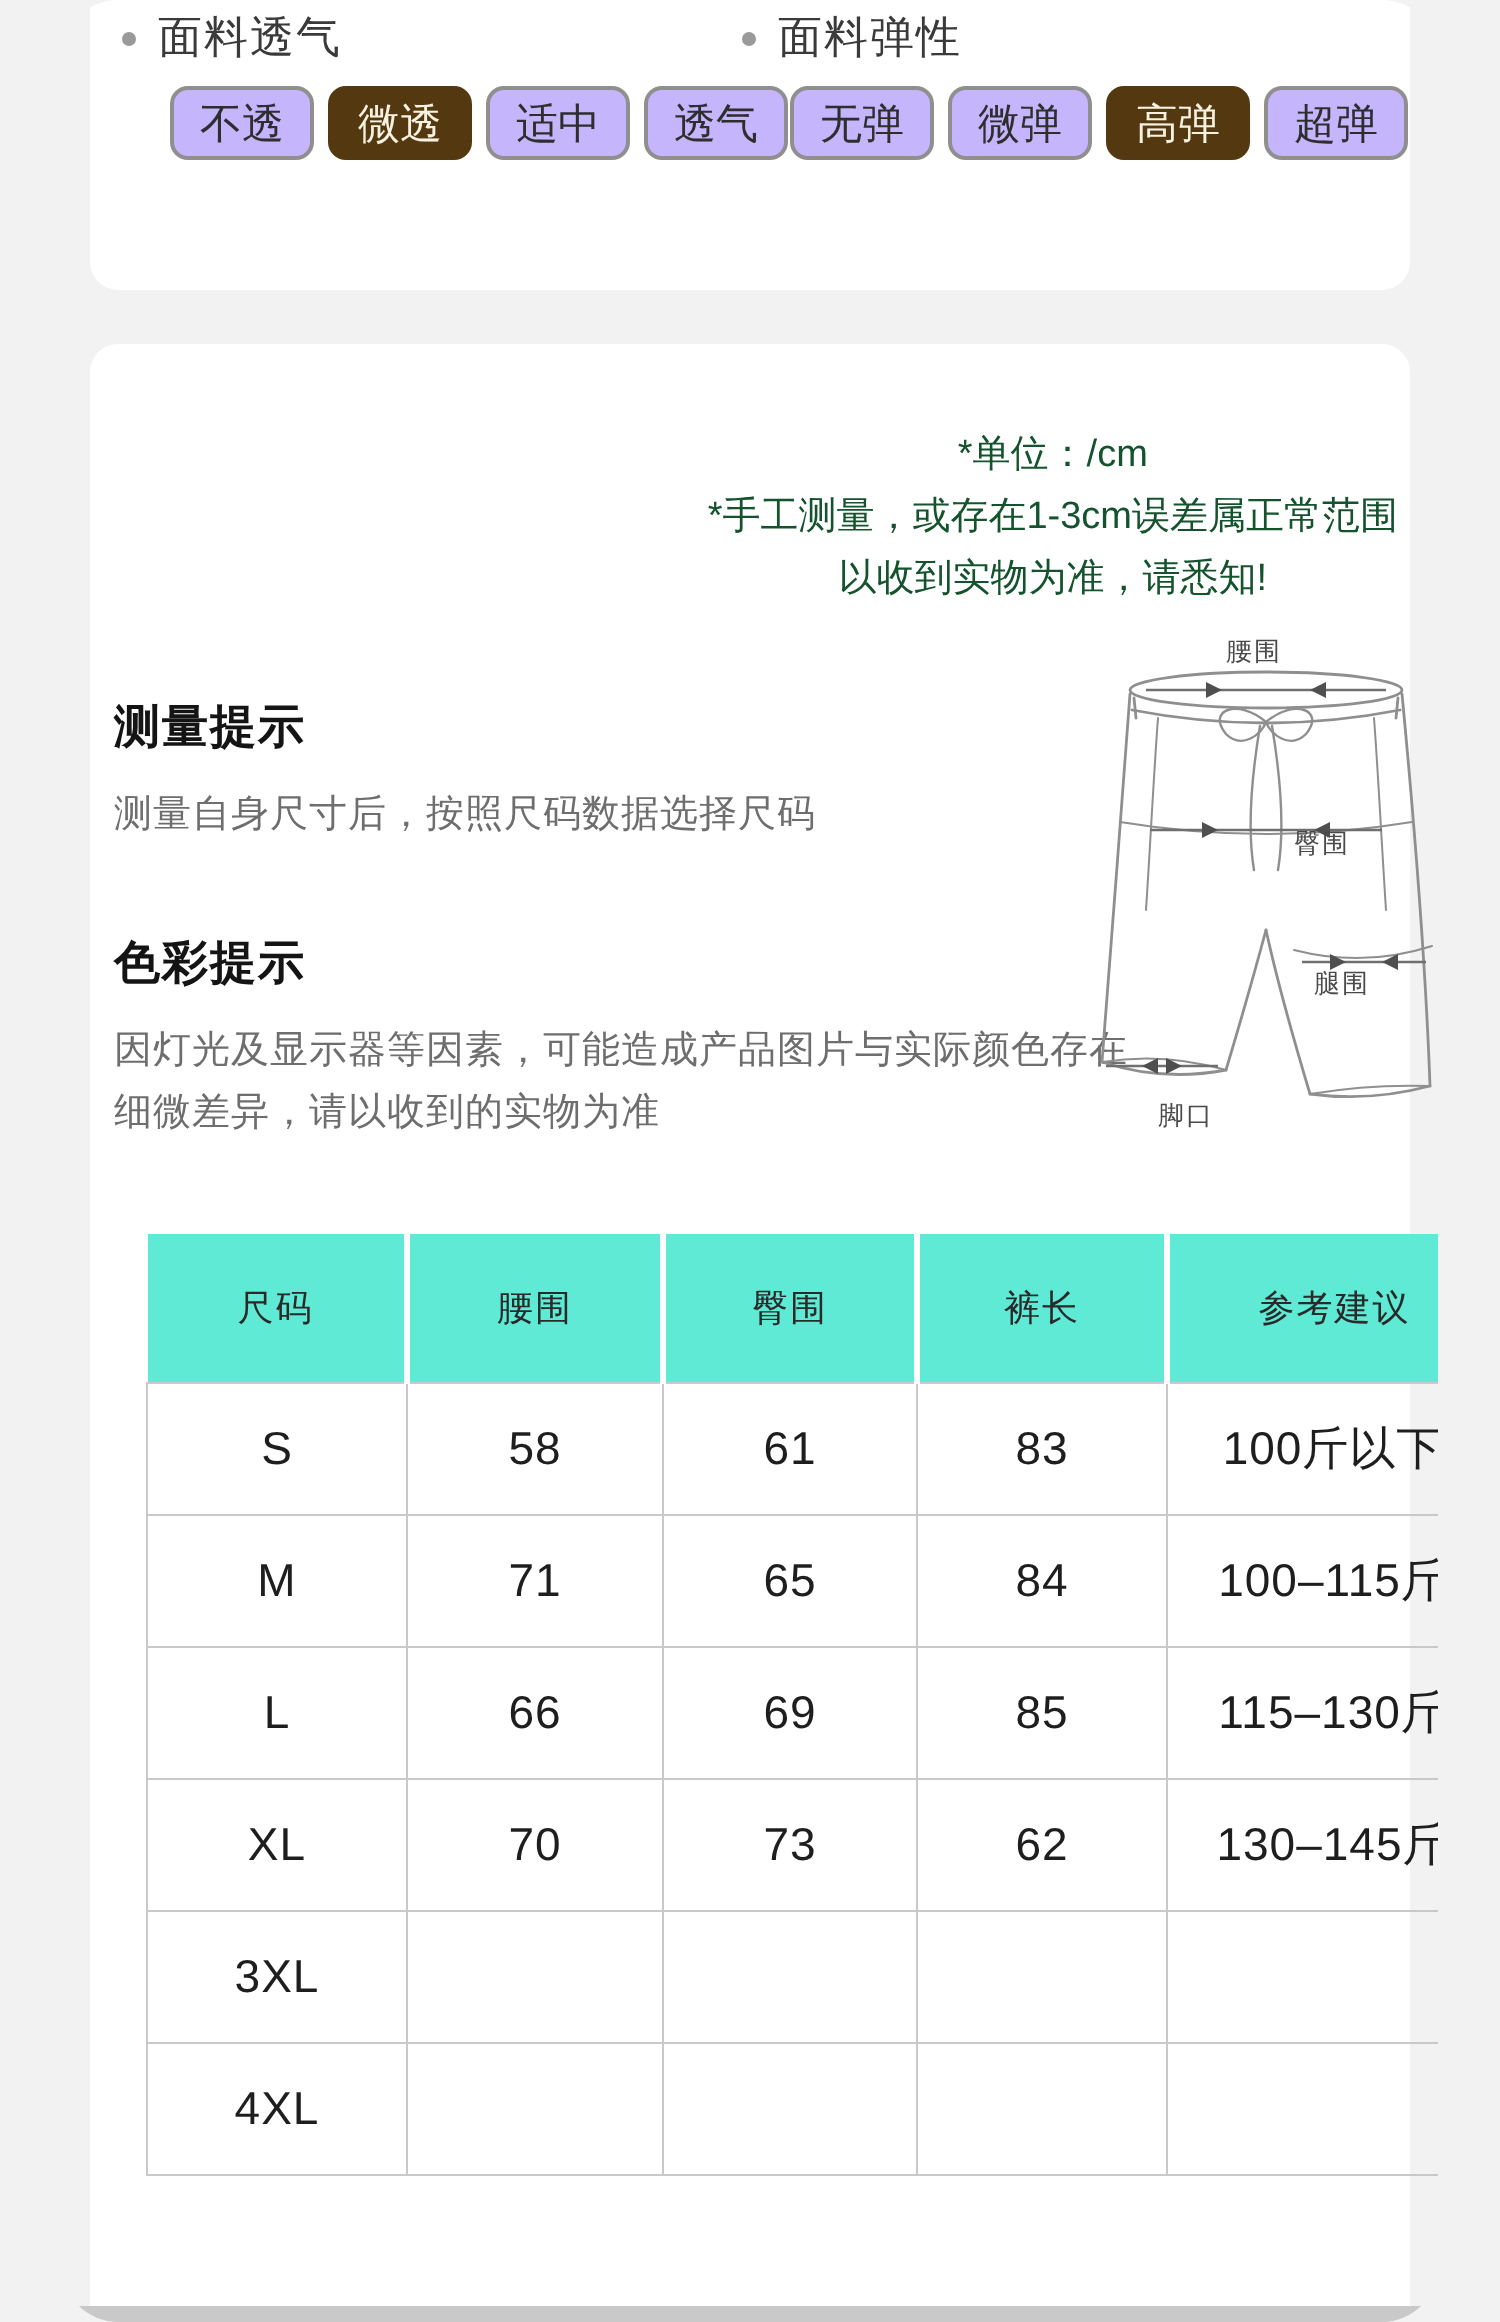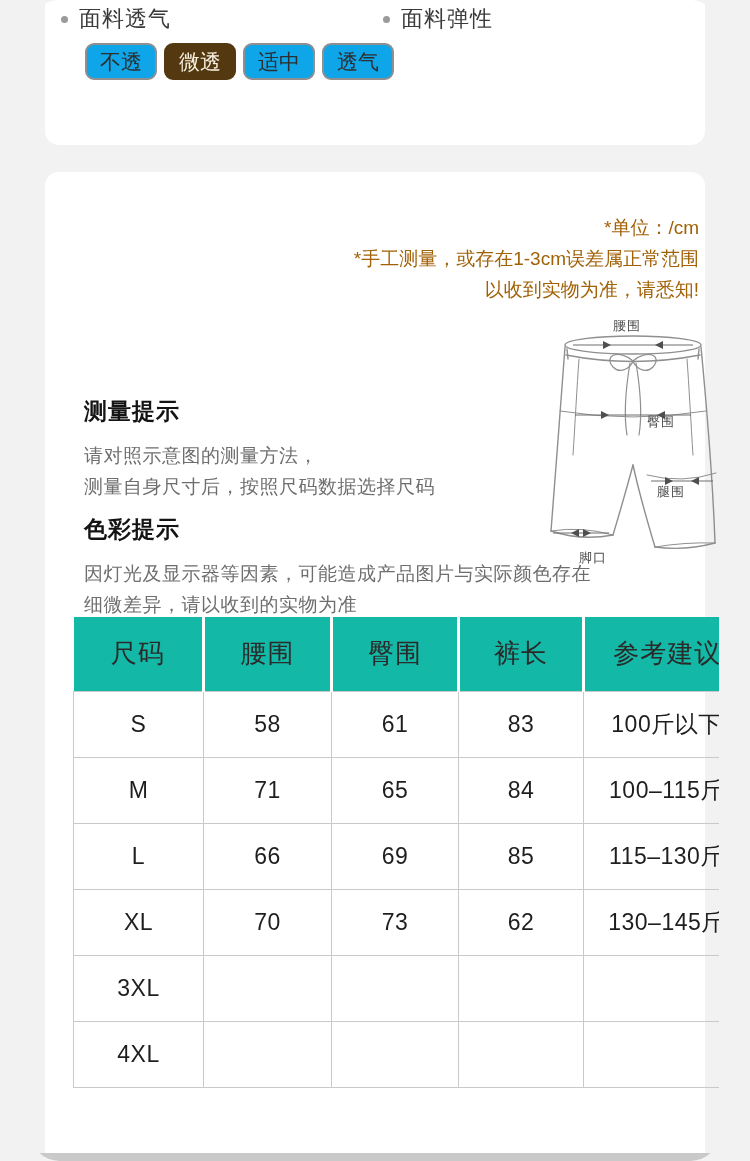--- a/index.html
+++ b/index.html
@@ -10,61 +10,61 @@
     background:var(--page-bg,#f2f2f2); overflow:hidden; margin:0 auto;border-radius:28px;
   }
   .card { position:absolute; left:14px; right:14px; background:#ffffff; }
   .top-card { top:-16px; height:161px; border-radius:14px; }
   .main-card { top:172px; height:989px; border-radius:14px 14px 0 0; }
   .bottom-strip { position:absolute; left:0; right:0; bottom:0; height:8px; background:#c9c9c9; }
 
   
   .fabric-col { position:absolute; top:20px; }
   .fabric-col.col-0 { left:16px; }
-  .fabric-col.col-1 { left:338px; }
+  .fabric-col.col-1 { left:326px; }
   .sec-title-row { display:flex; align-items:center; gap:11px; }
   .bullet { width:7px; height:7px; border-radius:50%; background:#9a9a9a; flex:0 0 auto; }
   .sec-title { font-size:22px; color:#3a3a3a; letter-spacing:1px; }
   .opts { display:flex; gap:7px; margin:9px 0 0 24px; }
   .opt {
     height:37px; padding:0 13px; display:flex; align-items:center;
-    font-size:21px; color:#2e2e2e; background:#0ea5e9;
+    font-size:21px; color:#2e2e2e; background:#c4b5fd;
     border:2px solid #8f8f8f; border-radius:9px;
     font-family:inherit; cursor:pointer;
   }
   .opt.sel { background:var(--accent,#54380f); border-color:var(--accent,#54380f); color:var(--cream,#f7f1e1); }
 
   
   .badge {
     position:absolute; left:28px; top:53px; width:197px; height:72px;
     background:var(--accent,#54380f); border-radius:10px;
     display:flex; align-items:center; justify-content:center;
     color:var(--cream,#f7f1e1); font-size:30px; font-weight:bold; letter-spacing:3px;
   }
-  .notes { position:absolute; right:6px; top:40px; text-align:right; font-size:19px; color:#a16207; line-height:31px; }
-  .tip { position:absolute; left:39px;margin-top:48px; }
+  .notes { position:absolute; right:6px; top:40px; text-align:center; font-size:19px; color:#14532d; line-height:31px; }
+  .tip { position:absolute; left:12px; }
   .tip-1 { top:176px; }
   .tip-2 { top:294px; }
   .tip h3 { font-size:23px; color:#141414; font-weight:bold; letter-spacing:1px; margin-bottom:13px; }
   .tip p { font-size:19px; color:#6e6e6e; line-height:31px; letter-spacing:0.5px; }
 
   
   .diagram { position:absolute; left:500px; top:143px; width:230px; height:262px; }
   .diagram svg { position:absolute; left:0; top:0; }
   .dlabel { position:absolute; font-size:13px; color:#4a4a4a; letter-spacing:1px; white-space:nowrap; }
   .dlabel.waist { left:68px; top:2px; }
   .dlabel.hip { left:102px; top:98px; }
   .dlabel.len { left:198px; top:98px; writing-mode:vertical-rl; letter-spacing:3px; }
   .dlabel.thigh { left:112px; top:168px; }
   .dlabel.hem { left:34px; top:234px; }
 
   
   table.size-table { position:absolute; left:28px; top:445px; width:676px; border-collapse:collapse; table-layout:fixed; }
   .size-table th {
-    height:74px; background:#14b8a6; font-weight:400; font-size:26px; color:#2a2a2a;
+    height:74px; background:#5eead4; font-weight:400; font-size:18px; color:#2a2a2a;
     border-left:3px solid #ffffff; letter-spacing:1px;
   }
   .size-table th:first-child { border-left:none; }
   .size-table td {
     height:66px; border:1px solid #c9c9c9; text-align:center;
     font-size:23px; color:#1e1e1e; letter-spacing:0.5px;
   }
 </style>
 </head>
 <body>
@@ -82,35 +82,40 @@
           <button class="opt sel">微透</button>
           <button class="opt">适中</button>
           <button class="opt">透气</button>
         </div>
     </div>
     <div class="fabric-col col-1">
       <div class="sec-title-row">
         <span class="bullet"></span>
         <span class="sec-title">面料弹性</span>
       </div>
+      <div class="opts">
+          <button class="opt">无弹</button>
+          <button class="opt">微弹</button>
+          <button class="opt sel">高弹</button>
+          <button class="opt">超弹</button>
+        </div>
     </div>
   </div>
 
   <div class="card main-card">
 
 
     <div class="notes">
       <div>*单位：/cm</div>
       <div>*手工测量，或存在1-3cm误差属正常范围</div>
       <div>以收到实物为准，请悉知!</div>
     </div>
 
     <div class="tip tip-1">
       <h3>测量提示</h3>
-      <p>请对照示意图的测量方法，</p>
       <p>测量自身尺寸后，按照尺码数据选择尺码</p>
     </div>
 
     <div class="tip tip-2">
       <h3>色彩提示</h3>
       <p>因灯光及显示器等因素，可能造成产品图片与实际颜色存在</p>
       <p>细微差异，请以收到的实物为准</p>
     </div>
 
     <div class="diagram">

